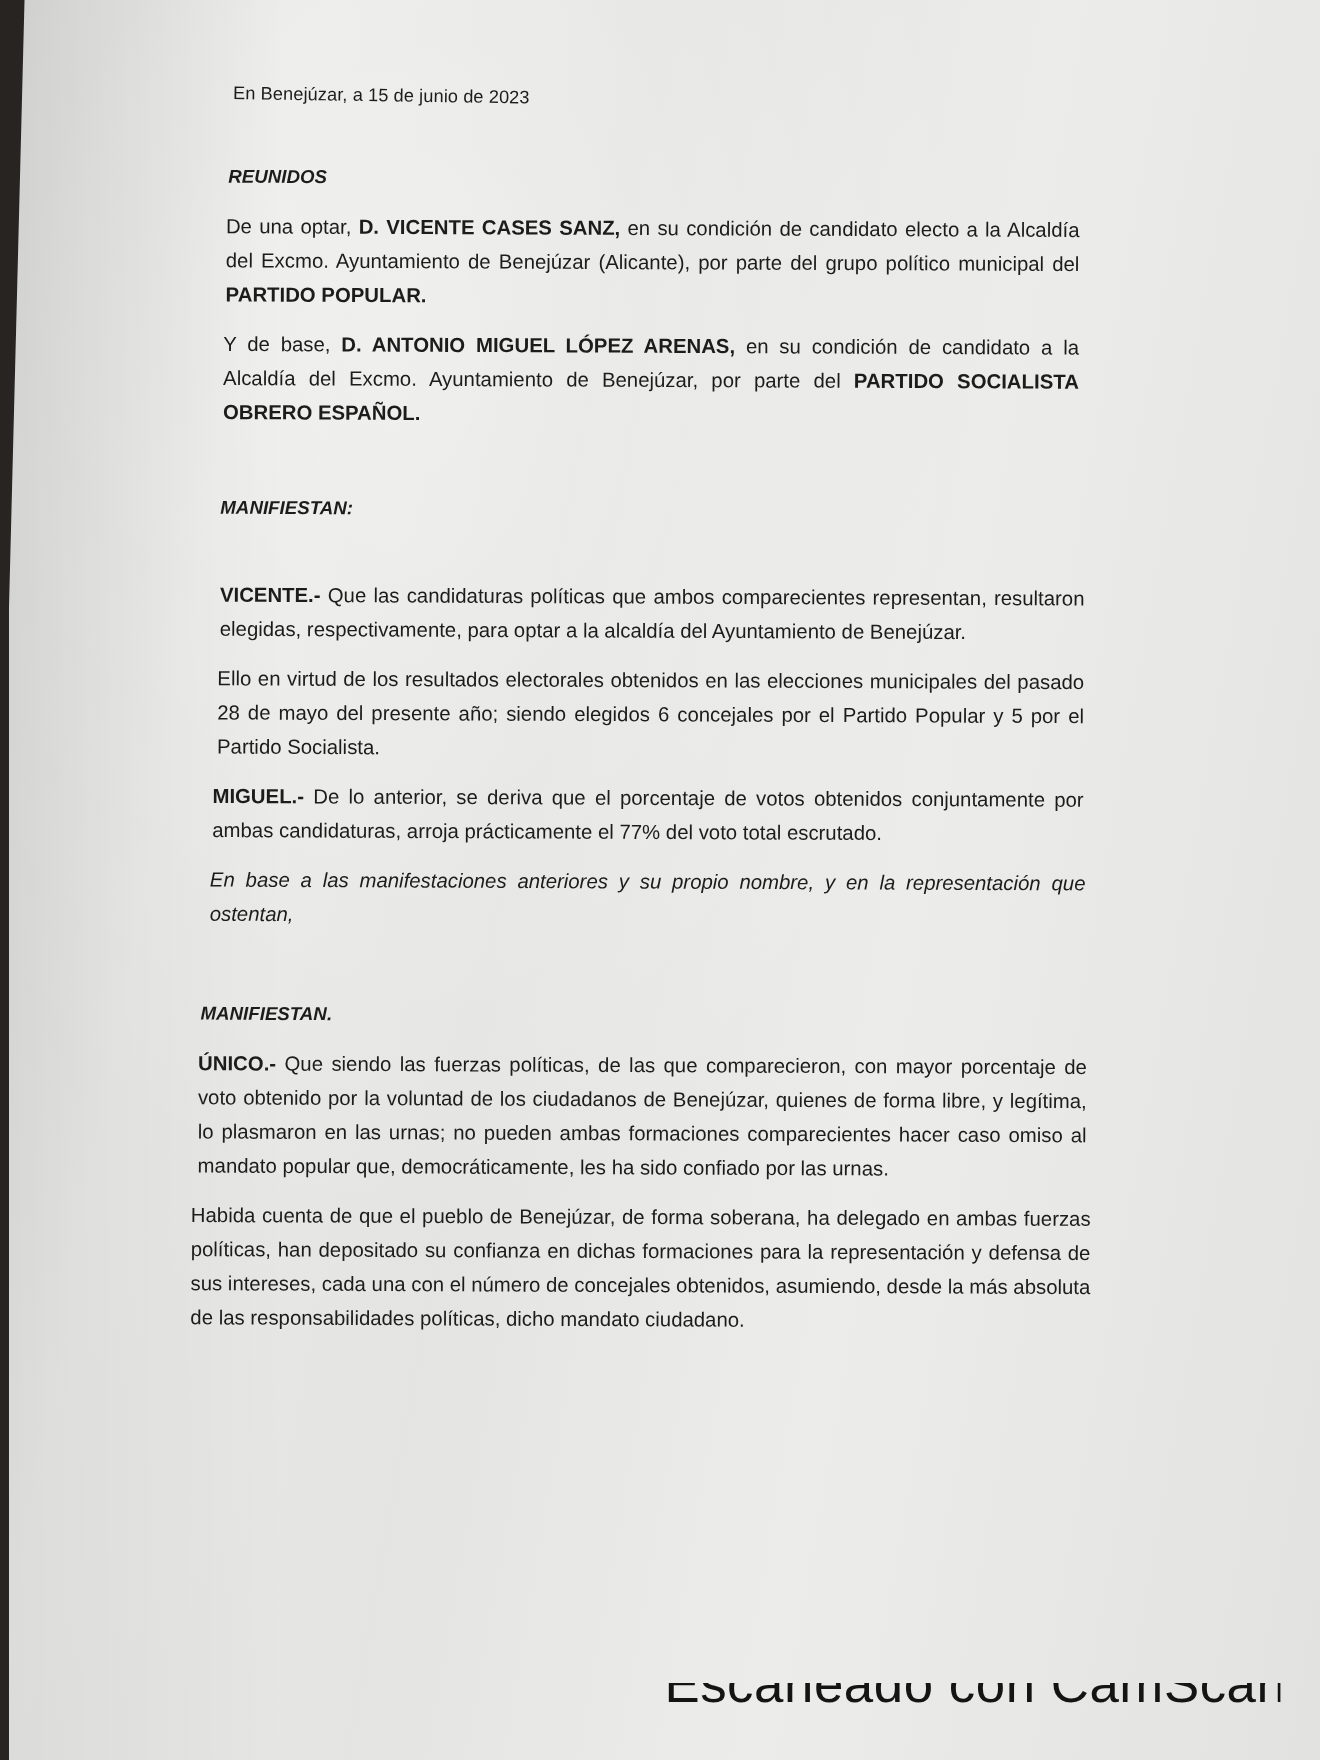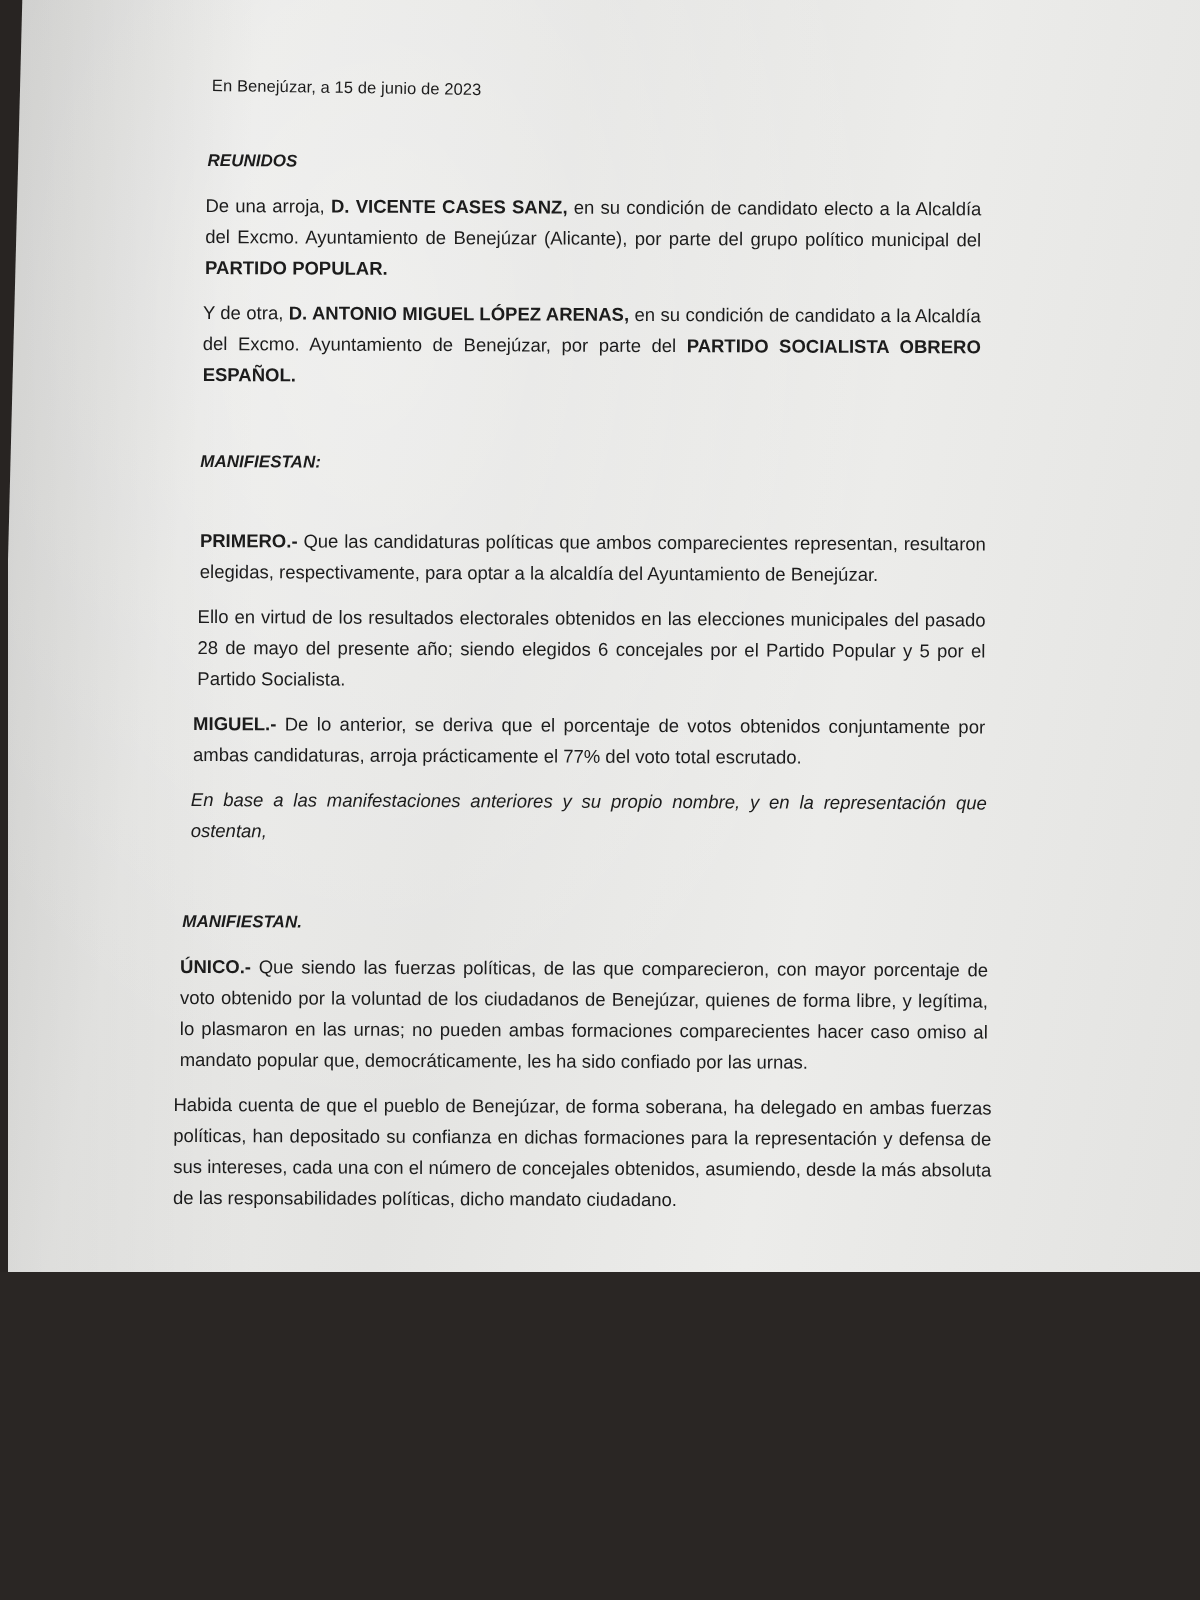--- a/index.html
+++ b/index.html
@@ -6,21 +6,21 @@
       margin: 0;
       padding: 0;
       width: 1200px;
       height: 1600px;
       overflow: hidden;
       background: #2a2624;
     }
     .photo {
       position: relative;
       width: 1200px;
-      height: 1272px;
+      height: 1600px;
       overflow: hidden;
       background: #2a2624;
     }
     .paper {
       position: absolute;
       left: 8px;
       top: 0;
       width: 1192px;
       height: 1600px;
       background:
@@ -106,27 +106,27 @@
 
 <div class="photo">
   <div class="paper"></div>
   <div class="shadow-fold"></div>
 
   <div class="content">
     <div class="date">En Benejúzar, a 15 de junio de 2023</div>
 
     <h2 class="heading h-reunidos">REUNIDOS</h2>
 
-    <p class="p-parte1"><span>De una arroja, </span><span class="b">D. VICENTE CASES SANZ,</span><span> en su condición de candidato electo a la Alcaldía del Excmo. Ayuntamiento de Benejúzar (Alicante), por parte del grupo político municipal del </span><span class="b">PARTIDO POPULAR.</span></p>
+    <p class="p-parte1"><span>De una optar, </span><span class="b">D. VICENTE CASES SANZ,</span><span> en su condición de candidato electo a la Alcaldía del Excmo. Ayuntamiento de Benejúzar (Alicante), por parte del grupo político municipal del </span><span class="b">PARTIDO POPULAR.</span></p>
 
-    <p class="p-parte2"><span>Y de otra, </span><span class="b">D. ANTONIO MIGUEL LÓPEZ ARENAS,</span><span> en su condición de candidato a la Alcaldía del Excmo. Ayuntamiento de Benejúzar, por parte del </span><span class="b">PARTIDO SOCIALISTA OBRERO ESPAÑOL.</span></p>
+    <p class="p-parte2"><span>Y de base, </span><span class="b">D. ANTONIO MIGUEL LÓPEZ ARENAS,</span><span> en su condición de candidato a la Alcaldía del Excmo. Ayuntamiento de Benejúzar, por parte del </span><span class="b">PARTIDO SOCIALISTA OBRERO ESPAÑOL.</span></p>
 
     <h2 class="heading h-manifiestan1">MANIFIESTAN:</h2>
 
-    <p class="p-primero"><span class="b">PRIMERO.-</span><span> Que las candidaturas políticas que ambos comparecientes representan, resultaron elegidas, respectivamente, para optar a la alcaldía del Ayuntamiento de Benejúzar.</span></p>
+    <p class="p-primero"><span class="b">VICENTE.-</span><span> Que las candidaturas políticas que ambos comparecientes representan, resultaron elegidas, respectivamente, para optar a la alcaldía del Ayuntamiento de Benejúzar.</span></p>
 
     <p class="p-ello">Ello en virtud de los resultados electorales obtenidos en las elecciones municipales del pasado 28 de mayo del presente año; siendo elegidos 6 concejales por el Partido Popular y 5 por el Partido Socialista.</p>
 
     <p class="p-segundo"><span class="b">MIGUEL.-</span><span> De lo anterior, se deriva que el porcentaje de votos obtenidos conjuntamente por ambas candidaturas, arroja prácticamente el 77% del voto total escrutado.</span></p>
 
     <p class="p-base it">En base a las manifestaciones anteriores y su propio nombre, y en la representación que ostentan,</p>
 
     <h2 class="heading h-manifiestan2">MANIFIESTAN.</h2>
 
     <p class="p-unico"><span class="b">ÚNICO.-</span><span> Que siendo las fuerzas políticas, de las que comparecieron, con mayor porcentaje de voto obtenido por la voluntad de los ciudadanos de Benejúzar, quienes de forma libre, y legítima, lo plasmaron en las urnas; no pueden ambas formaciones comparecientes hacer caso omiso al mandato popular que, democráticamente, les ha sido confiado por las urnas.</span></p>

